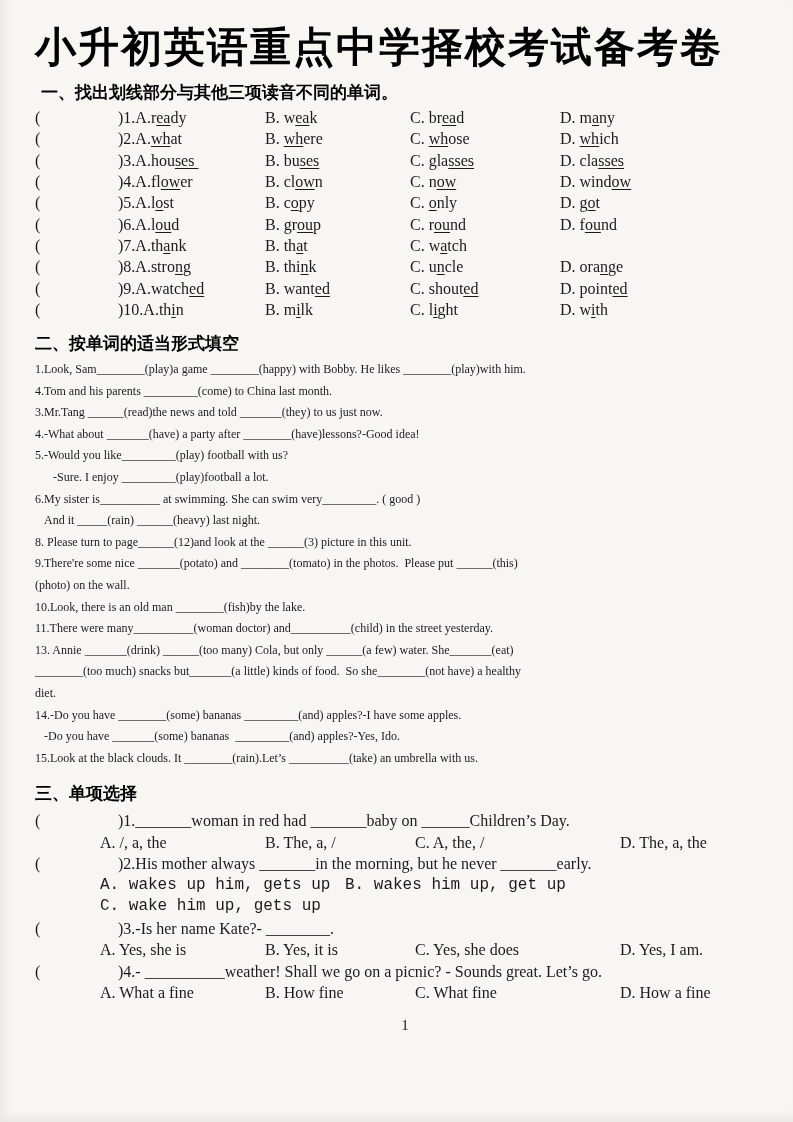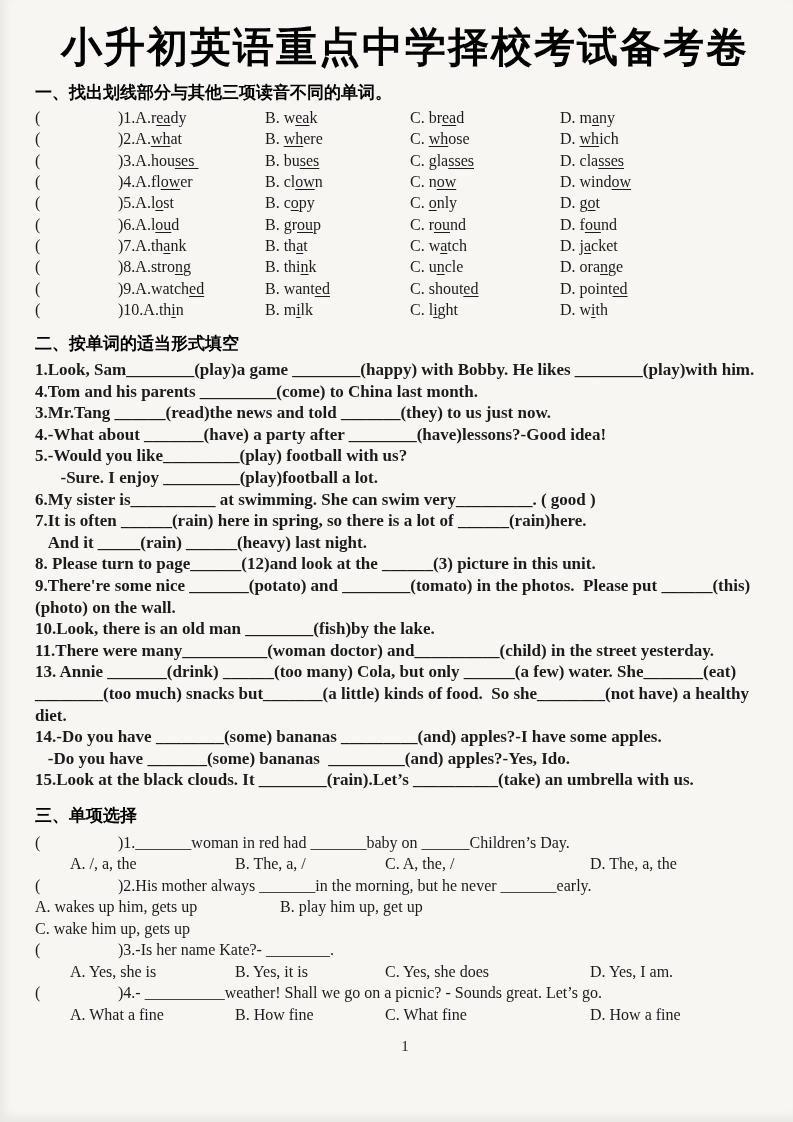--- a/index.html
+++ b/index.html
@@ -9,66 +9,67 @@
     margin:0 auto;
     background:#f7f6f2;
     box-shadow: inset 5px -5px 10px rgba(0,0,0,0.06);
     box-sizing:border-box;
     padding:20px 18px 0 35px;
     font-family:"Liberation Serif","DejaVu Serif",serif;
     color:#1b1b1b;
     overflow:hidden;
   }
   .title {
-    text-align:center;
     font-size:41px;
     font-weight:bold;
     letter-spacing:2px;
     line-height:1.15;
     margin:4px 0 10px 0;
     color:#000;
   }
   .sec-heading {
     font-size:17px;
     font-weight:bold;
     color:#000;
   }
-  .s1-heading { margin:10px 0 3px 0; }
+  .s1-heading { margin:10px 0 3px 6px; }
   .s2-heading { margin:12px 0 4px 0; }
   .s3-heading { margin:13px 0 5px 0; }
 
   .s1-rows { font-size:16px; }
   .s1-row {
     display:grid;
     grid-template-columns:83px 147px 145px 150px 1fr;
     line-height:21.3px;
   }
   .cell { white-space:pre-wrap; }
 
   .ul { text-decoration:underline; text-underline-offset:2px; text-decoration-thickness:1px;margin-top:48px; }
 
-  .s2-lines { font-size:17px;font-weight:bold; }
+  .s2-lines { font-size:12px; }
   .s2-line { margin:0; line-height:21.6px; white-space:pre-wrap; }
 
   .s3 { font-size:16px; }
   .s3-stem-row {
     display:grid;
     grid-template-columns:83px 1fr;
     line-height:21.5px;
   }
   .opts4 {
     display:grid;
     grid-template-columns:165px 150px 205px 1fr;
-    margin-left:35px;
+    margin-left:65px;
     line-height:21.5px;
   }
   .opts2 {
     display:grid;
     grid-template-columns:245px 1fr;
+    margin-left:65px;
     line-height:21.5px;
+    font-family:Liberation Mono, monospace;
   }
   .page-number {
     text-align:center;
     font-size:15px;
     margin-top:13px;
   }
 </style>
 </head>
 <body>
 
@@ -118,21 +119,20 @@
       <span class="cell">)6.A.l<span class="ul">ou</span>d</span>
       <span class="cell">B. gr<span class="ul">ou</span>p</span>
       <span class="cell">C. r<span class="ul">ou</span>nd</span>
       <span class="cell">D. f<span class="ul">ou</span>nd</span>
     </div>
     <div class="s1-row">
       <span class="cell">(</span>
       <span class="cell">)7.A.th<span class="ul">a</span>nk</span>
       <span class="cell">B. th<span class="ul">a</span>t</span>
       <span class="cell">C. w<span class="ul">a</span>tch</span>
-      <span class="cell">D. j<span class="ul">a</span>cket</span>
     </div>
     <div class="s1-row">
       <span class="cell">(</span>
       <span class="cell">)8.A.stro<span class="ul">ng</span></span>
       <span class="cell">B. thi<span class="ul">n</span>k</span>
       <span class="cell">C. u<span class="ul">n</span>cle</span>
       <span class="cell">D. ora<span class="ul">n</span>ge</span>
     </div>
     <div class="s1-row">
       <span class="cell">(</span>
@@ -152,21 +152,20 @@
 
   <div class="sec-heading s2-heading">二、按单词的适当形式填空</div>
   <div class="s2-lines">
     <p class="s2-line">1.Look, Sam________(play)a game ________(happy) with Bobby. He likes ________(play)with him.</p>
     <p class="s2-line">4.Tom and his parents _________(come) to China last month.</p>
     <p class="s2-line">3.Mr.Tang ______(read)the news and told _______(they) to us just now.</p>
     <p class="s2-line">4.-What about _______(have) a party after ________(have)lessons?-Good idea!</p>
     <p class="s2-line">5.-Would you like_________(play) football with us?</p>
     <p class="s2-line">      -Sure. I enjoy _________(play)football a lot.</p>
     <p class="s2-line">6.My sister is__________ at swimming. She can swim very_________. ( good )</p>
-    <p class="s2-line">7.It is often ______(rain) here in spring, so there is a lot of ______(rain)here.</p>
     <p class="s2-line">   And it _____(rain) ______(heavy) last night.</p>
     <p class="s2-line">8. Please turn to page______(12)and look at the ______(3) picture in this unit.</p>
     <p class="s2-line">9.There're some nice _______(potato) and ________(tomato) in the photos.  Please put ______(this)</p>
     <p class="s2-line">(photo) on the wall.</p>
     <p class="s2-line">10.Look, there is an old man ________(fish)by the lake.</p>
     <p class="s2-line">11.There were many__________(woman doctor) and__________(child) in the street yesterday.</p>
     <p class="s2-line">13. Annie _______(drink) ______(too many) Cola, but only ______(a few) water. She_______(eat)</p>
     <p class="s2-line">________(too much) snacks but_______(a little) kinds of food.  So she________(not have) a healthy</p>
     <p class="s2-line">diet.</p>
     <p class="s2-line">14.-Do you have ________(some) bananas _________(and) apples?-I have some apples.</p>
@@ -187,21 +186,21 @@
       <span class="cell">C. A, the, /</span>
       <span class="cell">D. The, a, the</span>
     </div>
 
     <div class="s3-stem-row">
       <span class="cell">(</span>
       <span class="cell">)2.His mother always _______in the morning, but he never _______early.</span>
     </div>
     <div class="opts2">
       <span class="cell">A. wakes up him, gets up</span>
-      <span class="cell">B. play him up, get up</span>
+      <span class="cell">B. wakes him up, get up</span>
     </div>
     <div class="opts2">
       <span class="cell">C. wake him up, gets up</span>
     </div>
 
     <div class="s3-stem-row">
       <span class="cell">(</span>
       <span class="cell">)3.-Is her name Kate?- ________.</span>
     </div>
     <div class="opts4">

